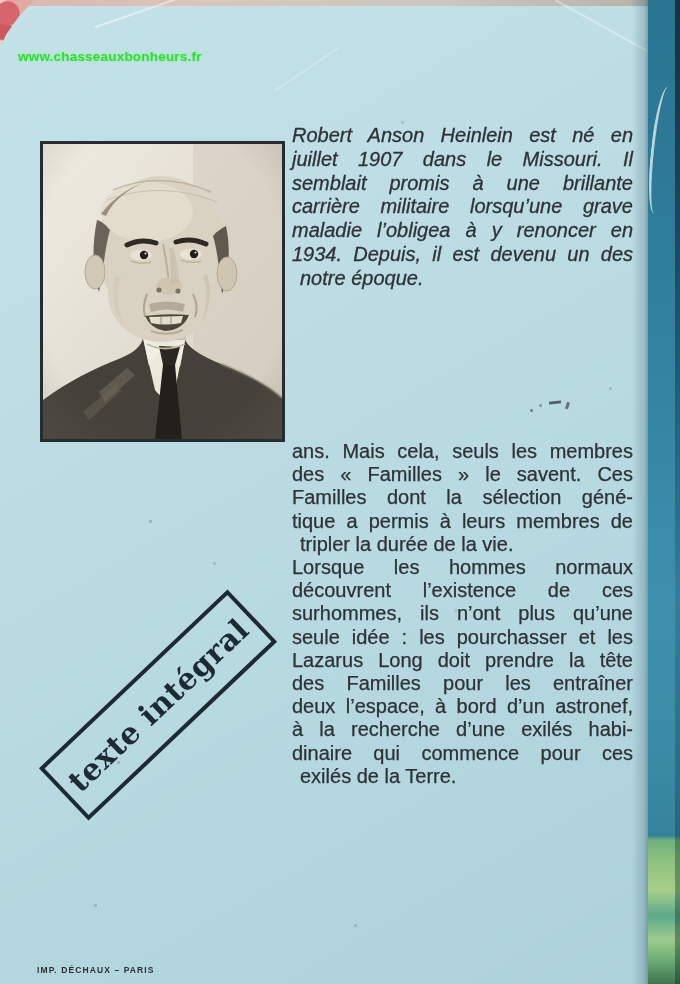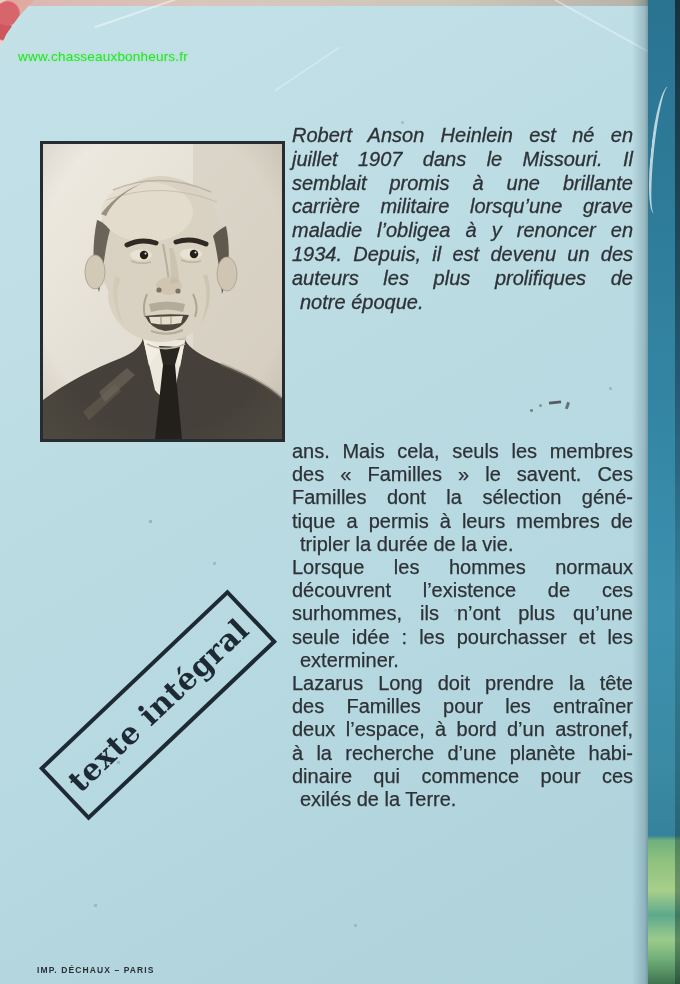--- a/index.html
+++ b/index.html
@@ -37,21 +37,21 @@
   .spine-strip{position:absolute;left:648px;top:0;width:32px;height:984px;
     background:linear-gradient(to bottom,
       #2a7492 0%,#2d7b98 20%,#3587a6 45%,#3d91af 62%,#3a8aa4 78%,#35829c 84.9%,
       #6fb07c 85.4%,#8ec27e 87.5%,#a8cf8a 90.5%,#5da98c 93%,#9ccb8b 95.5%,#6fae77 97.5%,#3f7350 100%);}
   .spine-edge{position:absolute;left:675px;top:0;width:5px;height:984px;
     background:linear-gradient(to bottom,#16323f,rgba(22,50,63,.55) 35%,rgba(22,50,63,.2) 60%,rgba(18,52,38,.45) 100%);}
   .spine-glare{position:absolute;left:651px;top:86px;width:15px;height:128px;
     border-left:3px solid rgba(255,255,255,.8);border-radius:60% 0 0 55%/50% 0 0 50%;
     transform:rotate(6deg);opacity:.85;}
   
-  .watermark{position:absolute;left:18px;top:49px;font-size:13.5px;font-weight:400;
+  .watermark{position:absolute;left:18px;top:49px;font-size:13.5px;font-weight:700;
     color:#2be32b;letter-spacing:.2px;text-shadow:0 0 2px rgba(90,255,90,.55);}
   
   .photo{position:absolute;left:40px;top:141px;width:245px;height:301px;
     border:3px solid #262c30;box-sizing:border-box;background:#e9e4da;}
   .photo svg{display:block;width:100%;height:100%;}
   
   .bio{position:absolute;left:292px;top:124px;width:341px;font-style:italic;
     font-size:20px;line-height:23.8px;-webkit-text-stroke:.3px #2e3237;}
   .syn{position:absolute;left:292px;top:440px;width:341px;
     font-size:20px;line-height:23.2px;-webkit-text-stroke:.25px #2e3237;}
@@ -166,44 +166,42 @@
     </svg>
   </div>
 
   <div class="bio">
     <div class="jline">Robert Anson Heinlein est né en</div>
     <div class="jline">juillet 1907 dans le Missouri. Il</div>
     <div class="jline">semblait promis à une brillante</div>
     <div class="jline">carrière militaire lorsqu’une grave</div>
     <div class="jline">maladie l’obligea à y renoncer en</div>
     <div class="jline">1934. Depuis, il est devenu un des</div>
-    <div class="jline">auteurs les plus prolifiques de</div>
     <div class="jline last">notre époque.</div>
   </div>
 
   <div class="smudge-bar"></div>
   <div class="smudge-dot1"></div>
   <div class="smudge-dot2"></div>
   <div class="smudge-tick"></div>
 
   <div class="syn">
     <div class="jline">ans. Mais cela, seuls les membres</div>
     <div class="jline">des « Familles » le savent. Ces</div>
     <div class="jline">Familles dont la sélection géné-</div>
     <div class="jline">tique a permis à leurs membres de</div>
     <div class="jline last">tripler la durée de la vie.</div>
     <div class="jline">Lorsque les hommes normaux</div>
     <div class="jline">découvrent l’existence de ces</div>
     <div class="jline">surhommes, ils n’ont plus qu’une</div>
     <div class="jline">seule idée : les pourchasser et les</div>
-    <div class="jline last">exterminer.</div>
     <div class="jline">Lazarus Long doit prendre la tête</div>
     <div class="jline">des Familles pour les entraîner</div>
     <div class="jline">deux l’espace, à bord d’un astronef,</div>
-    <div class="jline">à la recherche d’une planète habi-</div>
+    <div class="jline">à la recherche d’une exilés habi-</div>
     <div class="jline">dinaire qui commence pour ces</div>
     <div class="jline last">exilés de la Terre.</div>
   </div>
 
   <div class="stamp">
     <span>texte intégral</span>
   </div>
 
   <div class="printer">IMP. DÉCHAUX – PARIS</div>
   <div class="credit">Illustration de SIUDMAK</div>

